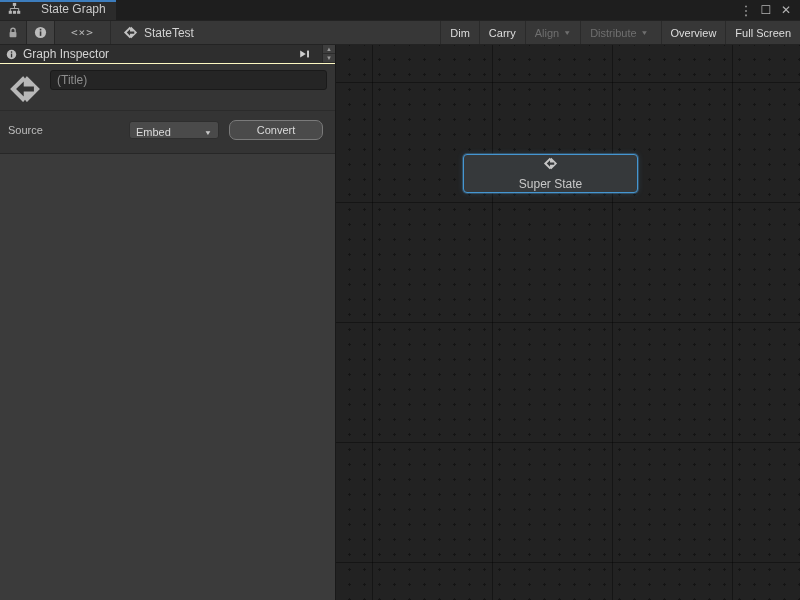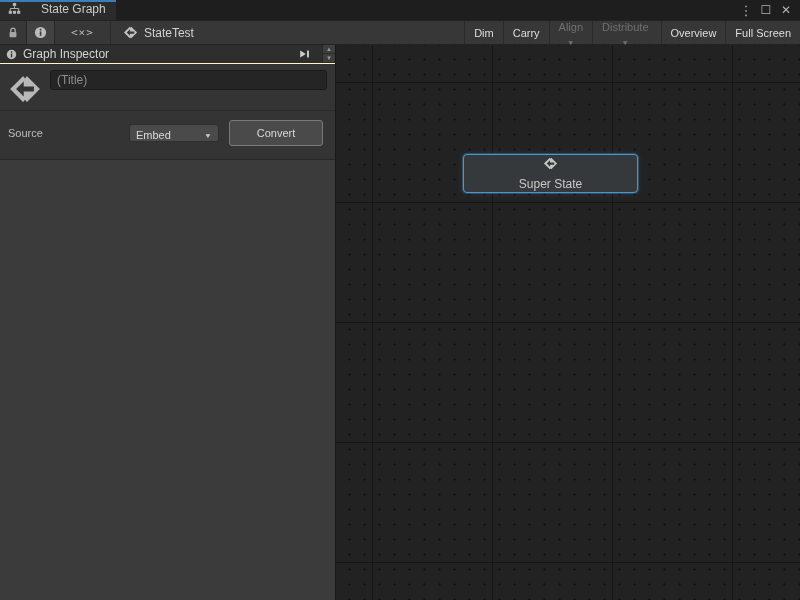--- a/index.html
+++ b/index.html
@@ -30,21 +30,21 @@
   .breadcrumb { display:flex; align-items:center; gap:6px; padding:0 10px 0 12px; color:#d2d2d2; font-size:12px; }
   .zoom-ctl { display:flex; align-items:center; gap:8px; padding-left:22px; color:#bdbdbd; }
   .zoom-slider { position:relative; width:97px; height:14px; }
   .zoom-track { position:absolute; top:6px; left:0; right:0; height:2px; background:#888; border-radius:1px; }
   .zoom-handle { position:absolute; top:1px; left:84px; width:12px; height:12px; border-radius:50%;
                  background:#a9a9a9; box-shadow:inset 0 0 1px #666; }
   .zoom-value { color:#c3c3c3; }
   .toolbar .flex-fill { flex:1; }
   .tb-btn { display:flex; align-items:center; gap:4px; padding:0 9px; color:#dedede;
             border-left:1px solid #2a2a2a; height:100%; white-space:nowrap; }
-  .tb-btn.disabled { color:#6f6f6f;flex-direction:column; }
+  .tb-btn.disabled { color:#6f6f6f; }
   .tb-btn .caret { font-size:8px; transform:scaleY(0.8); margin-top:1px; }
   .tb-btn.gap-before { margin-left:3px; border-left:1px solid #2a2a2a; }
 
   
   .main { flex:1; display:flex; min-height:0; }
 
   
   .inspector { width:336px; flex:0 0 auto; background:#3b3b3b; border-right:1px solid #191919;
                display:flex; flex-direction:column; }
   .insp-header { height:19px; background:#2e2e2e; border-bottom:1px solid #fef9c3;
@@ -65,21 +65,21 @@
   .insp-source { background:#343434; border-top:1px solid #2b2b2b; border-bottom:1px solid #272727;
                  padding:9px 12px 13px 8px; flex:0 0 auto; }
   .source-row { display:flex; align-items:center; }
   .source-label { font-size:11px; color:#bdbdbd; flex:1; }
   .dropdown { width:90px; height:18px; background:#4a4a4a; border:1px solid #2e2e2e; border-radius:3px;
               display:flex; align-items:flex-end; padding:0 6px; font-size:11px; color:#dadada; margin-right:10px; }
   .dropdown .dd-label { flex:1; }
   .dropdown .caret { font-size:8px; color:#c9c9c9; transform:scaleY(0.8); }
   .btn { background:#4a4a4a; border:1px solid #7a7a7a; border-radius:3px; color:#dadada;
          font-size:11px; display:flex; align-items:center; justify-content:center; }
-  .convert-btn { width:94px; height:26px; }
+  .convert-btn { width:94px; height:20px;border-radius:7px; }
   .edit-graph-btn { width:100%; height:21px; margin-top:9px; background:#575757; border-color:#7e7e7e;
                     font-size:12px; color:#e2e2e2; }
   .insp-empty { flex:1; background:#3b3b3b; }
 
   
   .canvas { flex:1; position:relative; overflow:hidden; background-color:#222222;
             background-image:
               linear-gradient(to right, rgba(0,0,0,0.38) 1px, transparent 1px),
               linear-gradient(to bottom, rgba(0,0,0,0.38) 1px, transparent 1px),
               radial-gradient(circle, rgba(0,0,0,0.42) 1px, transparent 1.4px);

